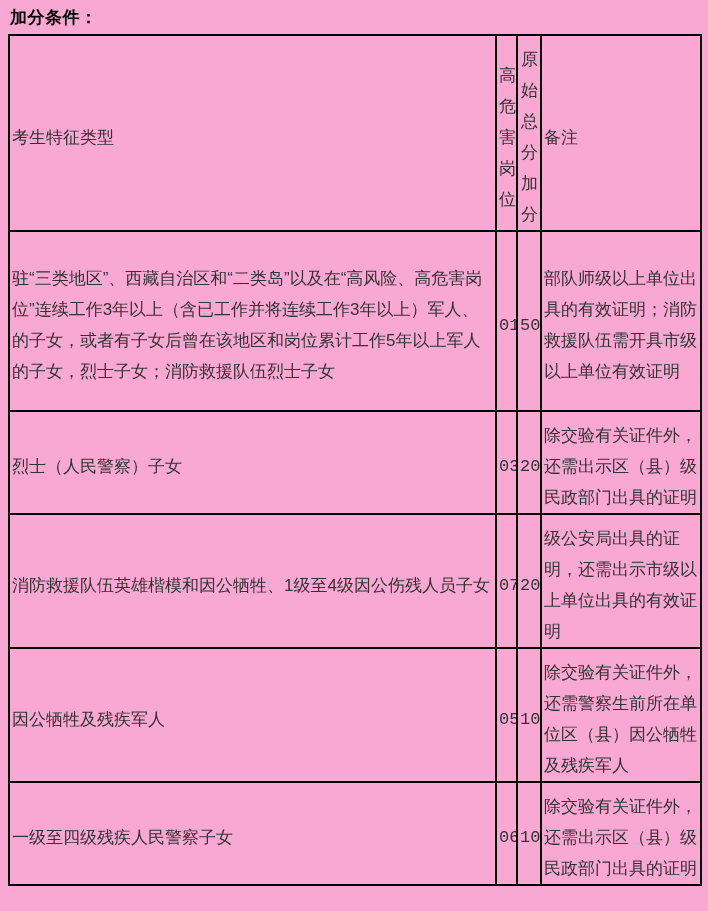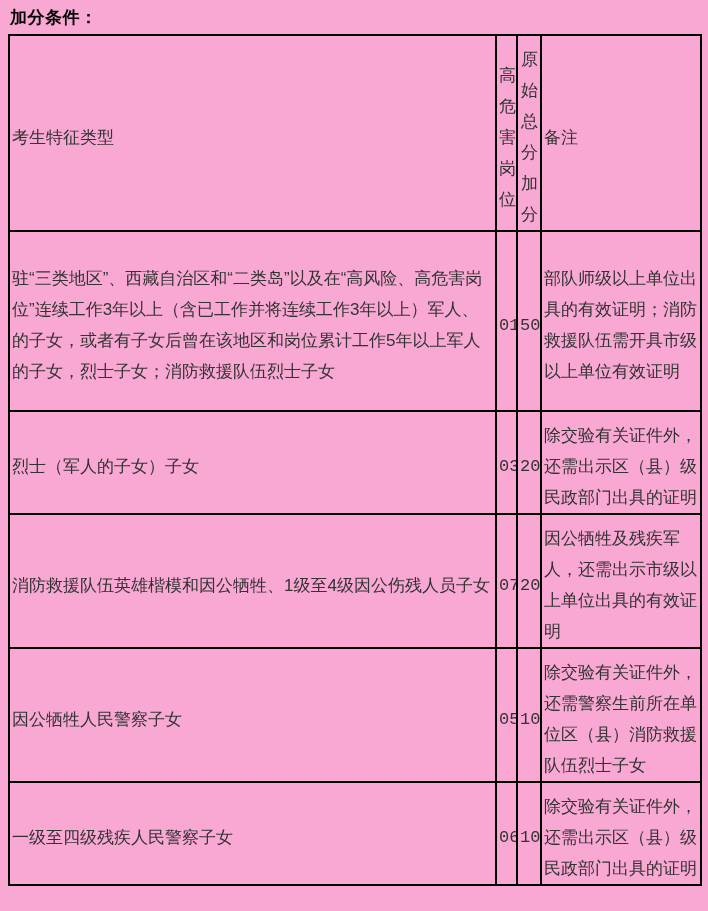--- a/index.html
+++ b/index.html
@@ -92,38 +92,38 @@
 
     <tr class="r1">
       <td>驻“三类地区”、西藏自治区和“二类岛”以及在“高风险、高危害岗位”连续工作3年以上（含已工作并将连续工作3年以上）军人、的子女，或者有子女后曾在该地区和岗位累计工作5年以上军人的子女，烈士子女；消防救援队伍烈士子女</td>
       <td class="num">01</td>
       <td class="num">50</td>
       <td>部队师级以上单位出具的有效证明；消防救援队伍需开具市级以上单位有效证明</td>
     </tr>
 
 
     <tr class="r3">
-      <td>烈士（军人的子女）子女</td>
+      <td>烈士（人民警察）子女</td>
       <td class="num">03</td>
       <td class="num">20</td>
       <td>除交验有关证件外，还需出示区（县）级民政部门出具的证明</td>
     </tr>
 
     <tr class="r4">
       <td>消防救援队伍英雄楷模和因公牺牲、1级至4级因公伤残人员子女</td>
       <td class="num">07</td>
       <td class="num">20</td>
-      <td>因公牺牲及残疾军人，还需出示市级以上单位出具的有效证明</td>
+      <td>级公安局出具的证明，还需出示市级以上单位出具的有效证明</td>
     </tr>
 
     <tr class="r5">
-      <td>因公牺牲人民警察子女</td>
+      <td>因公牺牲及残疾军人</td>
       <td class="num">05</td>
       <td class="num">10</td>
-      <td>除交验有关证件外，还需警察生前所在单位区（县）消防救援队伍烈士子女</td>
+      <td>除交验有关证件外，还需警察生前所在单位区（县）因公牺牲及残疾军人</td>
     </tr>
 
     <tr class="r6">
       <td>一级至四级残疾人民警察子女</td>
       <td class="num">06</td>
       <td class="num">10</td>
       <td>除交验有关证件外，还需出示区（县）级民政部门出具的证明</td>
     </tr>
   </tbody>
     </table>

